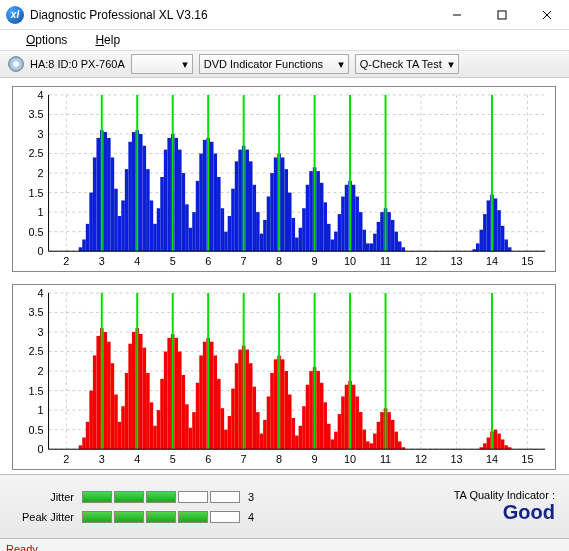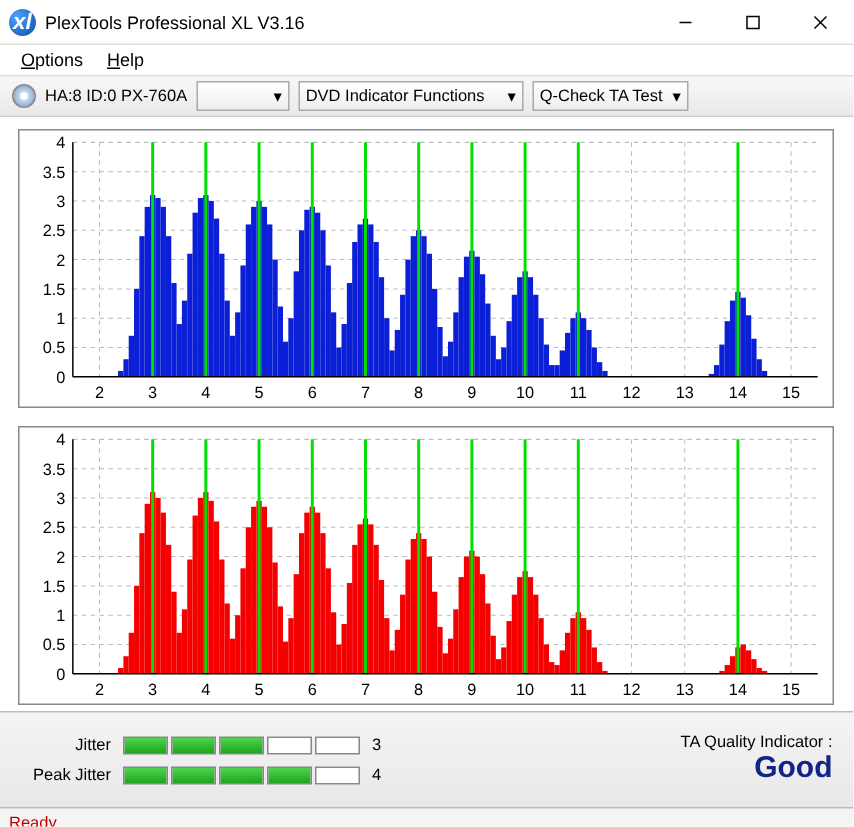--- a/index.html
+++ b/index.html
@@ -1,23 +1,23 @@
 <!DOCTYPE html>
 <html><head>
 <meta charset="utf-8">
 <style>
 * { box-sizing: border-box; margin: 0; padding: 0; }
 body { font-family: "Segoe UI", Tahoma, sans-serif; font-size: 12px; background: #fff; width: 569px; height: 551px; overflow: hidden; }
 .titlebar { height: 30px; background: #fff; border-bottom: 1px solid #ddd; display: flex; align-items: center; padding-left: 6px; }
-.appicon { width: 18px; height: 18px; border-radius: 50%; background: radial-gradient(circle at 30% 30%, #4aa3ff, #0a4ea0); display: flex; align-items: center; justify-content: center; color: #fff; font-size: 15px; font-weight: bold; font-style: italic; margin-right: 6px; }
+.appicon { width: 18px; height: 18px; border-radius: 50%; background: radial-gradient(circle at 30% 30%, #4aa3ff, #0a4ea0); display: flex; align-items: center; justify-content: center; color: #fff; font-size: 10px; font-weight: bold; font-style: italic; margin-right: 6px; }
 .title { flex: 1; color: #000; font-size: 12px; }
 .winbtns { display: flex; }
 .winbtn { width: 45px; height: 30px; display: flex; align-items: center; justify-content: center; color: #000; cursor: pointer; }
 .winbtn svg { width: 10px; height: 10px; }
-.menubar { height: 20px; display: flex; align-items: center; padding-left: 8px; gap: 4px; background: #fff; }
+.menubar { height: 20px; display: flex; align-items: center; padding-left: 8px; gap: 16px; background: #fff; margin-left: 12px; }
 .menuitem { padding: 2px 6px; cursor: pointer; }
 .menuitem u { text-decoration: underline; }
 .toolbar { height: 28px; background: linear-gradient(#f8f8f8,#e9e9e9); border-top: 1px solid #ddd; border-bottom: 1px solid #ccc; display: flex; align-items: center; padding: 0 8px; gap: 6px; }
 .cd-icon { width: 16px; height: 16px; border-radius: 50%; background: radial-gradient(circle, #fff 20%, #cde 30%, #9bd 60%, #789 100%); border: 1px solid #888; }
 .drivelabel { font-size: 11px; }
 .combo { height: 20px; background: linear-gradient(#fff,#eee); border: 1px solid #aaa; display: flex; align-items: center; padding: 0 4px; font-size: 11px; cursor: pointer; position: relative; }
 .combo .arrow { margin-left: auto; padding-left: 6px; }
 .combo.empty { width: 62px; }
 .combo.fn { width: 150px; }
 .combo.test { width: 104px; }
@@ -38,21 +38,21 @@
 .rightbtns { display: flex; flex-direction: column; gap: 6px; align-items: flex-end; }
 .startbtn { width: 64px; height: 22px; background: linear-gradient(#e8f0ff,#cfe0ff); border: 2px solid #3a72c8; font-size: 11px; cursor: pointer; outline: 1px dotted #000; outline-offset: -4px; }
 .iconbtn { width: 30px; height: 24px; background: linear-gradient(#fdfdfd,#e8e8e8); border: 1px solid #aaa; display: flex; align-items: center; justify-content: center; cursor: pointer; }
 .statusbar { height: 20px; border-top: 1px solid #bbb; background: #f4f4f4; display: flex; align-items: center; padding-left: 6px; font-size: 11px; color: #c00000; }
 </style>
 </head>
 <body>
 
 <div class="titlebar">
   <div class="appicon">xl</div>
-  <div class="title">PlexTools Professional XL V3.16</div>
+  <div class="title">Diagnostic Professional XL V3.16</div>
   <div class="winbtns">
     <div class="winbtn">
         <svg viewBox="0 0 10 10">
           <line x1="1" y1="5" x2="9" y2="5" stroke="#000" stroke-width="1"></line>
         </svg>
       </div>
     <div class="winbtn">
         <svg viewBox="0 0 10 10">
           <rect x="1" y="1" width="8" height="8" fill="none" stroke="#000" stroke-width="1"></rect>
         </svg>

